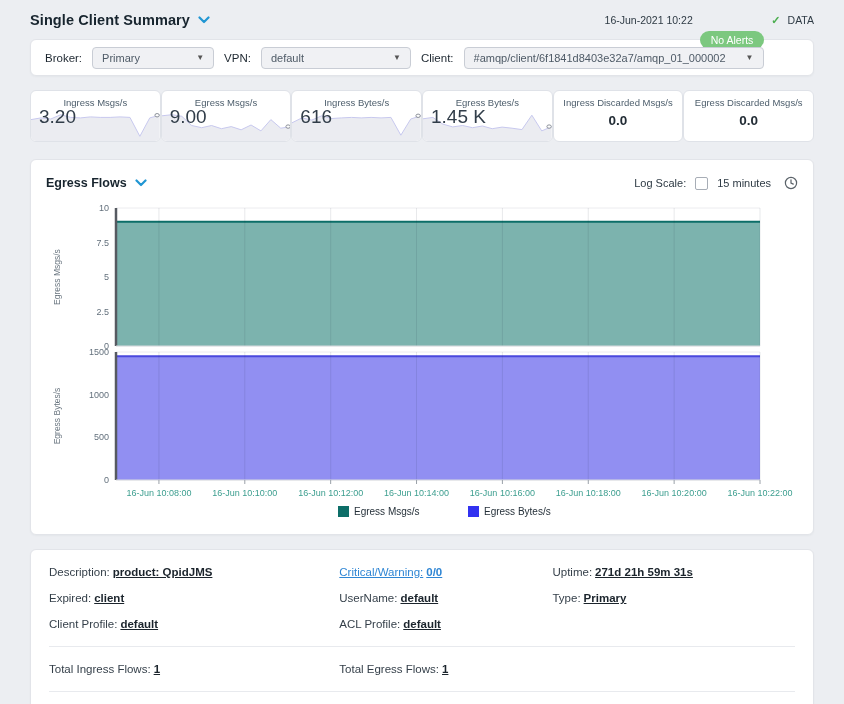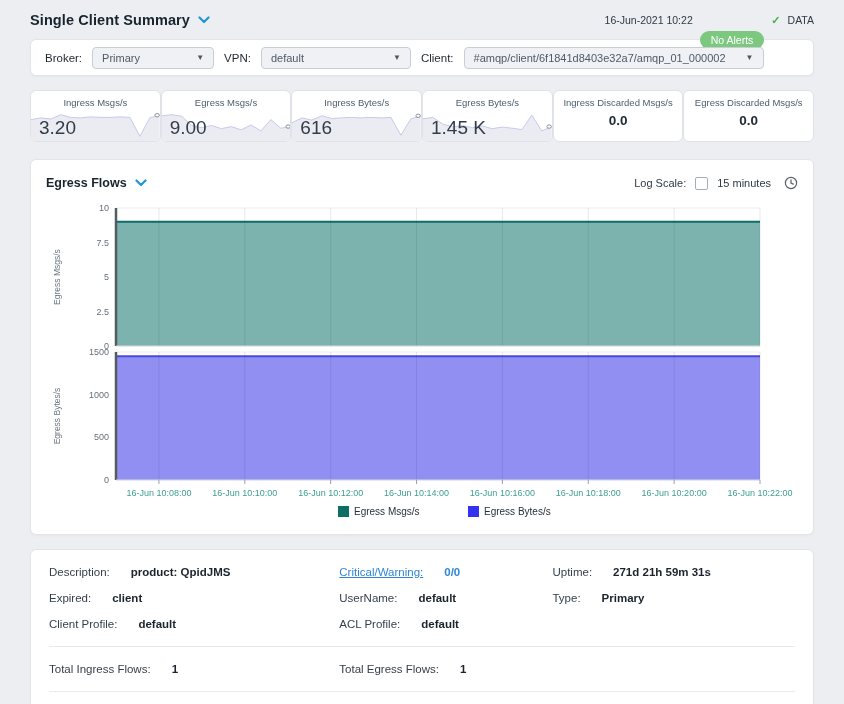--- a/index.html
+++ b/index.html
@@ -31,26 +31,26 @@
   .select { display:flex; align-items:center; justify-content:space-between; gap:8px;
             background:#f0f1f4; border:1px solid #c9cdd5; border-radius:4px;
             padding:4px 9px; font-size:11px; color:#4e5a66; cursor:pointer; }
   .select .caret { font-size:8px; color:#555; }
   .sel-broker { width:122px; }
   .sel-vpn { width:150px; }
   .sel-client { width:300px; }
   .sel-client span:first-child { white-space:nowrap; overflow:hidden; }
 
   
-  .stats-row { display:flex; gap:0; margin-top:14px; }
+  .stats-row { display:flex; gap:0; margin-top:14px;justify-content:center; }
   .stat-card { position:relative; flex:1; height:52px; background:#fff; border:1px solid #dfe2e8;
                border-radius:6px; overflow:hidden; }
   .stat-label { position:relative; z-index:2; display:block; text-align:center; margin-top:6px;
                 font-size:9.5px; color:#4c5d6b; }
-  .stat-value { position:absolute; z-index:2; left:8px; bottom:2px; font-size:19px; color:#313d49; }
+  .stat-value { position:absolute; z-index:2; left:8px; bottom:13px; font-size:19px; color:#313d49; }
   .stat-card.center .stat-value { position:static; display:block; text-align:center; margin-top:5px;
                 font-size:13.5px; font-weight:bold; color:#222c35; }
   .spark { position:absolute; left:0; right:0; bottom:0; width:100%; height:34px; z-index:1; }
 
   
   .chart-panel { margin-top:17px; padding:12px 15px 6px 15px; }
   .chart-head { display:flex; justify-content:space-between; align-items:center; height:22px; }
   .chart-title-wrap { display:flex; align-items:center; gap:8px; cursor:pointer;justify-content:space-between; }
   .chart-title { font-size:12.5px; font-weight:bold; color:#17242e; }
   .chart-controls { display:flex; align-items:center; gap:9px; font-size:11px; color:#2e3a44; }
@@ -61,21 +61,21 @@
   .chart-wrap svg text { font-family:"Liberation Sans", sans-serif; }
 
   
   .details-panel { margin-top:14px; padding:0 18px; font-size:11.5px; }
   .d-section { padding:9px 0; }
   .d-section + .d-section { border-top:1px solid #e8eaee; }
   .d-row { display:flex; height:26px; align-items:center; }
   .d-cell { width:33%; color:#343f49; }
   .d-cell:first-child { width:39.5%; }
   .d-cell:nth-child(2) { width:29%; }
-  .d-cell b { color:#1b242c; margin-left:21px; }
+  .d-cell b { color:#1b242c; margin-left:3px;text-decoration:underline; }
   .d-cell.link .d-label { color:#2f86d4; text-decoration:underline; cursor:pointer; }
   .d-cell.link b { color:#2f86d4; }
 </style>
 </head>
 <body>
 
 <div class="page">
 
   <div class="topbar">
     <div class="page-title-wrap">

